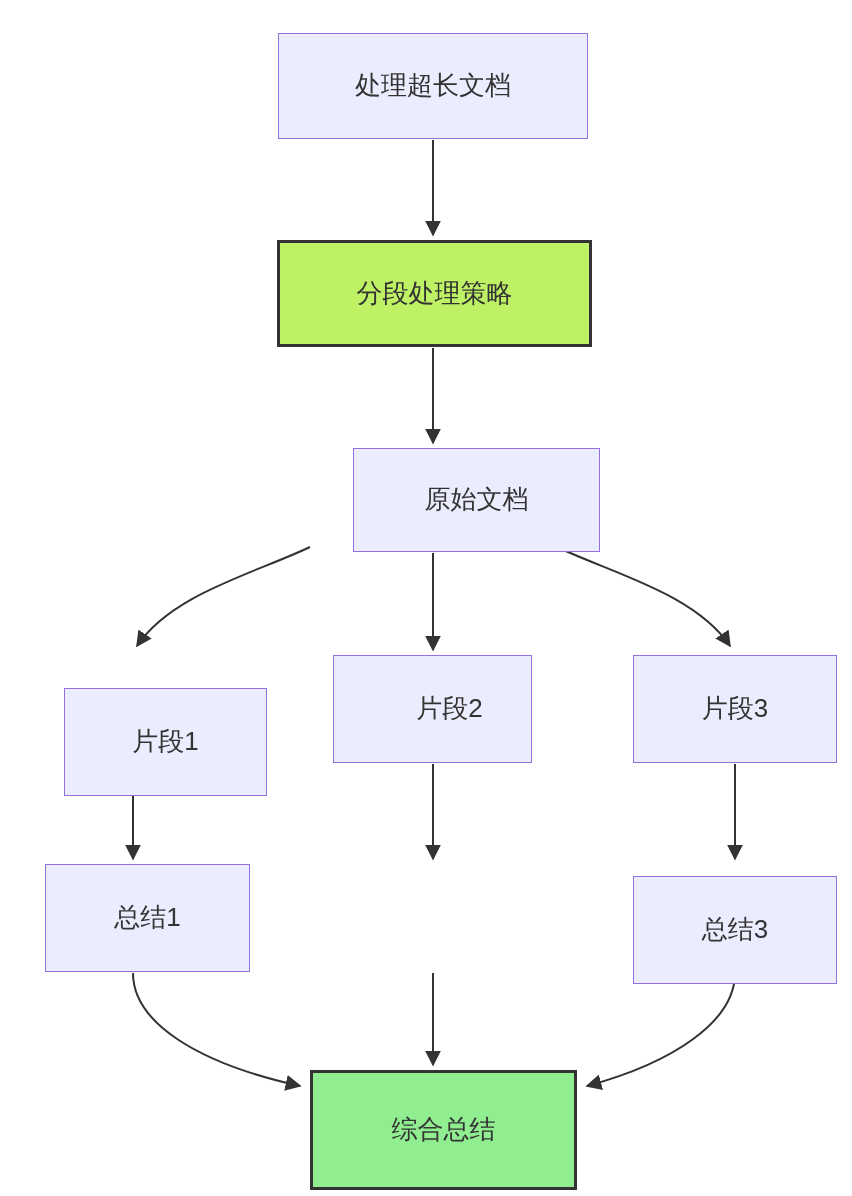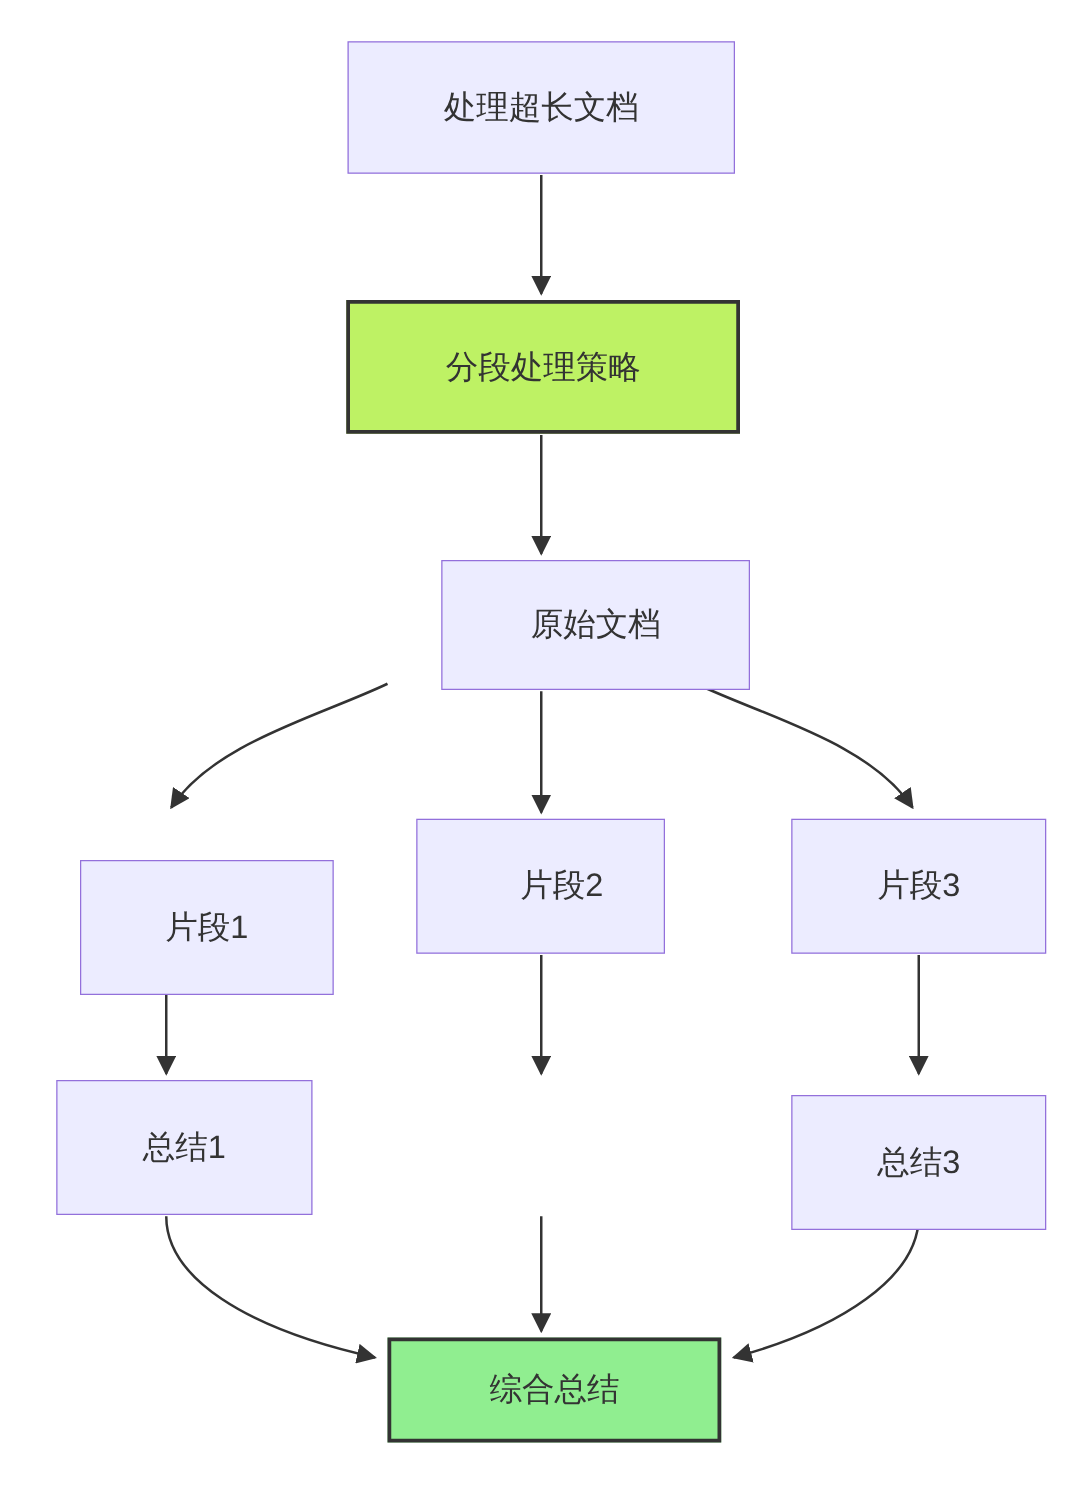--- a/index.html
+++ b/index.html
@@ -47,21 +47,21 @@
   
   #node-process   { left: 278px; top: 33px;   width: 310px; height: 106px; }
   #node-strategy  { left: 277px; top: 240px;  width: 315px; height: 107px; }
   #node-original  { left: 310px; top: 448px;  width: 247px; height: 104px; margin-left: 43px; }
   #node-segment1  { left: 32px;  top: 688px;  width: 203px; height: 108px; margin-left: 32px; }
   #node-segment2  { left: 333px; top: 655px;  width: 199px; height: 108px; padding-left: 34px; }
   #node-segment3  { left: 633px; top: 655px;  width: 204px; height: 108px; }
   #node-summary1  { left: 45px;  top: 864px;  width: 205px; height: 108px; }
   #node-summary2  { left: 333px; top: 864px;  width: 199px; height: 108px; }
   #node-summary3  { left: 633px; top: 864px;  width: 204px; height: 108px; margin-top: 12px; }
-  #node-final     { left: 310px; top: 1070px; width: 267px; height: 84px; }
+  #node-final     { left: 310px; top: 1070px; width: 267px; height: 120px; }
 </style>
 </head>
 <body>
 
 <div id="canvas">
 
   <svg id="edges" viewBox="0 0 852 1196" xmlns="http://www.w3.org/2000/svg">
     <defs>
       <marker id="arrow" viewBox="0 0 10 10" refX="9" refY="5" markerWidth="8" markerHeight="8" orient="auto-start-reverse">
         <path d="M0,0 L10,5 L0,10 z" fill="#333333"></path>

